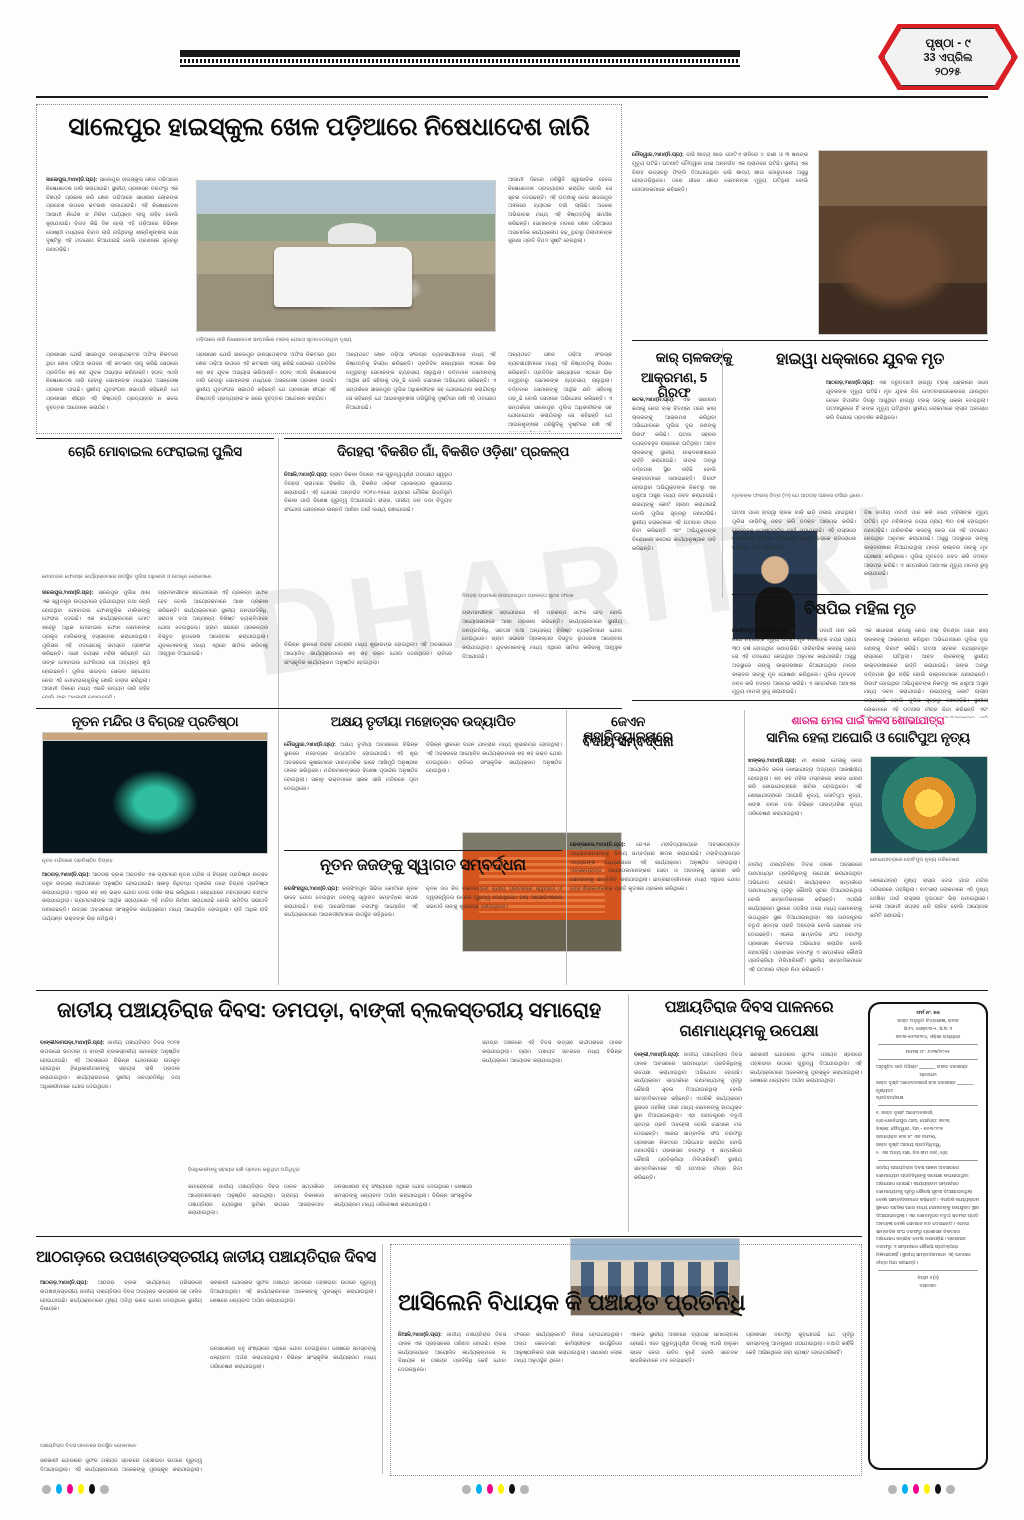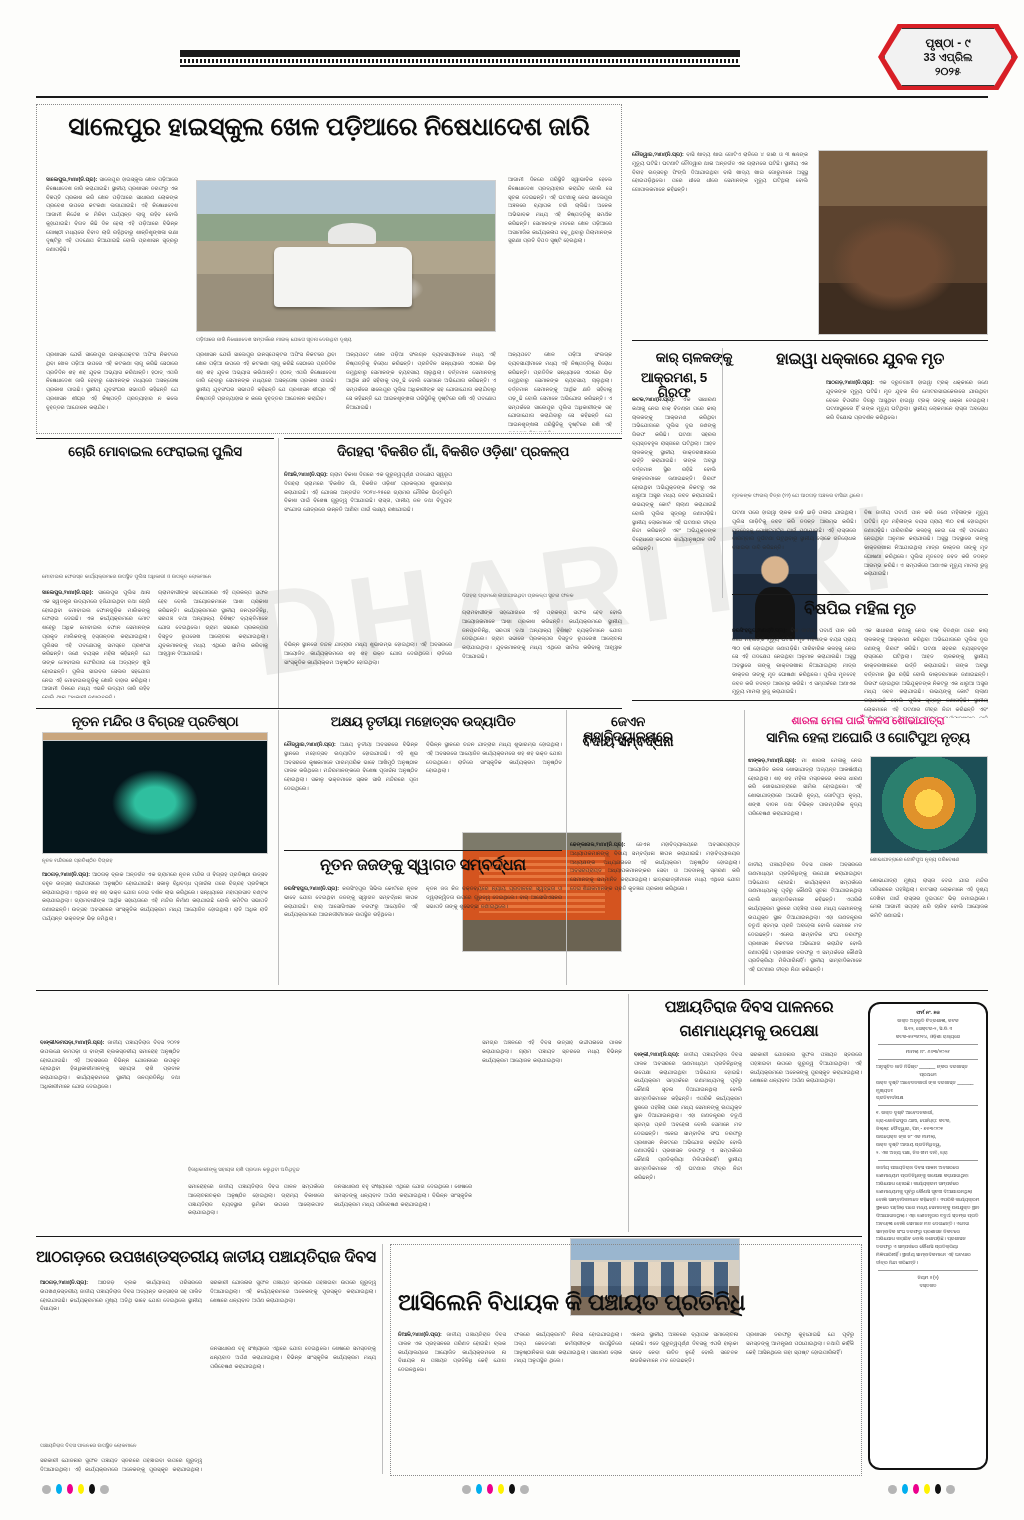--- a/index.html
+++ b/index.html
@@ -458,20 +458,21 @@
       <div class="ph-inner"></div>
     </div>
 
   <div class="caption" style="left:870px;top:856px;width:118px;">ଶୋଭାଯାତ୍ରାରେ ଗୋଟିପୁଅ ନୃତ୍ୟ ପରିବେଷଣ</div>
 
   <div class="btxt" style="left:870px;top:876px;width:118px;height:108px;">ଶୋଭାଯାତ୍ରା ମୁଖ୍ୟ ରାସ୍ତା ଦେଇ ଯାଇ ମନ୍ଦିର ପରିସରରେ ପହଞ୍ଚିଥିଲା। ବାଟସାରା ଲୋକମାନେ ଏହି ଦୃଶ୍ୟ ଦେଖିବା ପାଇଁ ରାସ୍ତାର ଦୁଇପଟେ ଭିଡ଼ ଜମାଇଥିଲେ। ମେଳା ଆଗାମୀ ସପ୍ତାହ ଧରି ଚାଲିବ ବୋଲି ଆୟୋଜକ କମିଟି ଜଣାଇଛି।</div>
   <div class="btxt" style="left:748px;top:860px;width:114px;height:124px;">ଜାତୀୟ ପଞ୍ଚାୟତିରାଜ ଦିବସ ପାଳନ ଅବସରରେ ଗଣମାଧ୍ୟମ ପ୍ରତିନିଧିଙ୍କୁ ଉପେକ୍ଷା କରାଯାଇଥିବା ଅଭିଯୋଗ ହୋଇଛି। କାର୍ଯ୍ୟକ୍ରମ ସମ୍ପର୍କରେ ଗଣମାଧ୍ୟମକୁ ପୂର୍ବରୁ କୌଣସି ସୂଚନା ଦିଆଯାଇନଥିଲା ବୋଲି ସାମ୍ବାଦିକମାନେ କହିଛନ୍ତି। ଏପରିକି କାର୍ଯ୍ୟକ୍ରମ ସ୍ଥଳରେ ପହଞ୍ଚିଲା ପରେ ମଧ୍ୟ ସେମାନଙ୍କୁ ଉପଯୁକ୍ତ ସ୍ଥାନ ଦିଆଯାଇନଥିଲା। ଏହା ଗଣତନ୍ତ୍ରର ଚତୁର୍ଥ ସ୍ତମ୍ଭ ପ୍ରତି ଅବହେଳା ବୋଲି ସେମାନେ ମତ ଦେଇଛନ୍ତି। ଏନେଇ ସାମ୍ବାଦିକ ସଂଘ ତରଫରୁ ପ୍ରଶାସନ ନିକଟରେ ଅଭିଯୋଗ କରାଯିବ ବୋଲି ଜଣାପଡ଼ିଛି। ପ୍ରଶାସନ ତରଫରୁ ଏ ସମ୍ପର୍କରେ କୌଣସି ପ୍ରତିକ୍ରିୟା ମିଳିପାରିନାହିଁ। ସ୍ଥାନୀୟ ସାମ୍ବାଦିକମାନେ ଏହି ଘଟଣାର ତୀବ୍ର ନିନ୍ଦା କରିଛନ୍ତି।</div>
 
   <div class="hrule" style="left:36px;top:990px;width:952px;"></div>
 
+  <div class="hl" style="left:36px;top:998px;width:586px;font-size:21px;text-align:center;">ଜାତୀୟ ପଞ୍ଚାୟତିରାଜ ଦିବସ: ଡମପଡ଼ା, ବାଙ୍କୀ ବ୍ଲକସ୍ତରୀୟ ସମାରୋହ</div>
 
   <div class="btxt" style="left:40px;top:1038px;width:140px;height:192px;">
     <span class="lead">ବାଙ୍କୀ/ଡମପଡ଼ା,୨୪ା୪(ନି.ପ୍ର):</span>
     <span>ଜାତୀୟ ପଞ୍ଚାୟତିରାଜ ଦିବସ ୨୦୨୫ ଉପଲକ୍ଷେ ଡମପଡ଼ା ଓ ବାଙ୍କୀ ବ୍ଲକସ୍ତରୀୟ ସମାରୋହ ଅନୁଷ୍ଠିତ ହୋଇଯାଇଛି। ଏହି ଅବସରରେ ବିଭିନ୍ନ ଯୋଜନାରେ ଉପକୃତ ହୋଇଥିବା ହିତାଧିକାରୀମାନଙ୍କୁ ସହାୟତା ରାଶି ପ୍ରଦାନ କରାଯାଇଥିଲା। କାର୍ଯ୍ୟକ୍ରମରେ ସ୍ଥାନୀୟ ଜନପ୍ରତିନିଧି ତଥା ଅଧିକାରୀମାନେ ଯୋଗ ଦେଇଥିଲେ।</span>
   </div>
 
   <div class="caption" style="left:188px;top:1166px;width:284px;">ହିତାଧିକାରୀଙ୍କୁ ସହାୟତା ରାଶି ପ୍ରଦାନ କରୁଥିବା ଅତିଥିବୃନ୍ଦ</div>
 
   <div class="btxt" style="left:188px;top:1182px;width:136px;height:50px;">ସମାରୋହରେ ଜାତୀୟ ପଞ୍ଚାୟତିରାଜ ଦିବସ ପାଳନ ସମ୍ପର୍କରେ ଆଲୋଚନାଚକ୍ର ଅନୁଷ୍ଠିତ ହୋଇଥିଲା। ଗ୍ରାମ୍ୟ ବିକାଶରେ ପଞ୍ଚାୟତିରାଜ ବ୍ୟବସ୍ଥାର ଭୂମିକା ଉପରେ ଆଲୋକପାତ କରାଯାଇଥିଲା।</div>
   <div class="btxt" style="left:334px;top:1182px;width:138px;height:50px;">ଜନସାଧାରଣ ବହୁ ସଂଖ୍ୟାରେ ଏଥିରେ ଯୋଗ ଦେଇଥିଲେ। ଶେଷରେ ସମସ୍ତଙ୍କୁ ଧନ୍ୟବାଦ ଅର୍ପଣ କରାଯାଇଥିଲା। ବିଭିନ୍ନ ସାଂସ୍କୃତିକ କାର୍ଯ୍ୟକ୍ରମ ମଧ୍ୟ ପରିବେଷଣ କରାଯାଇଥିଲା।</div>

